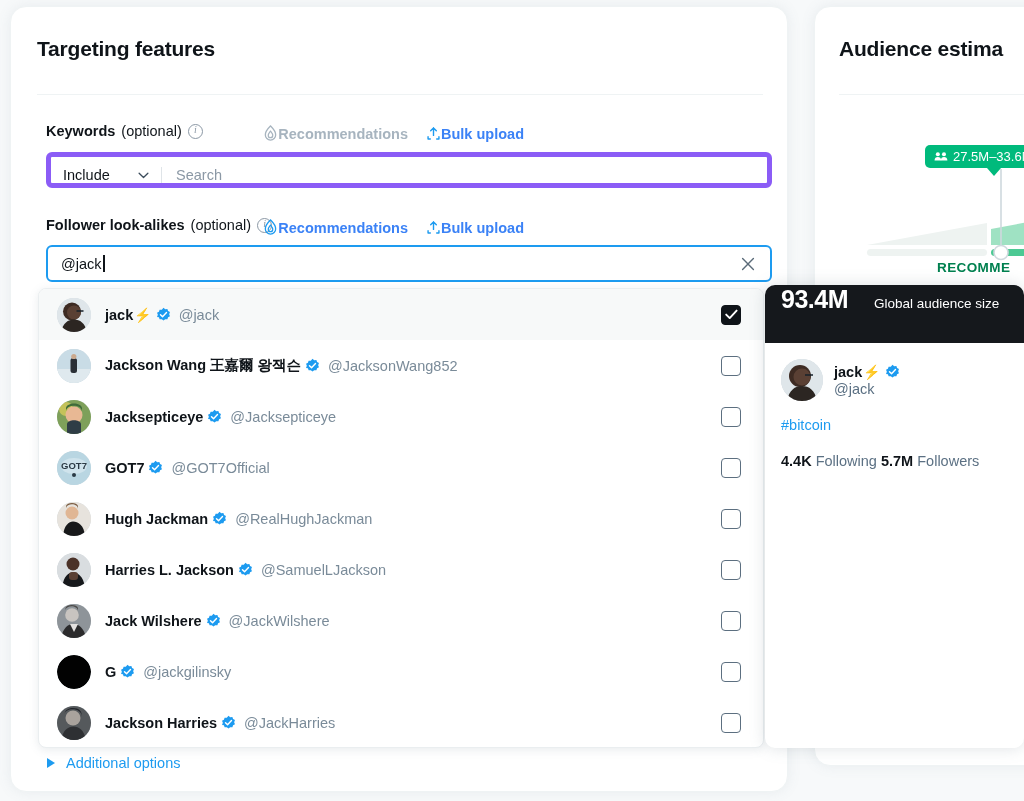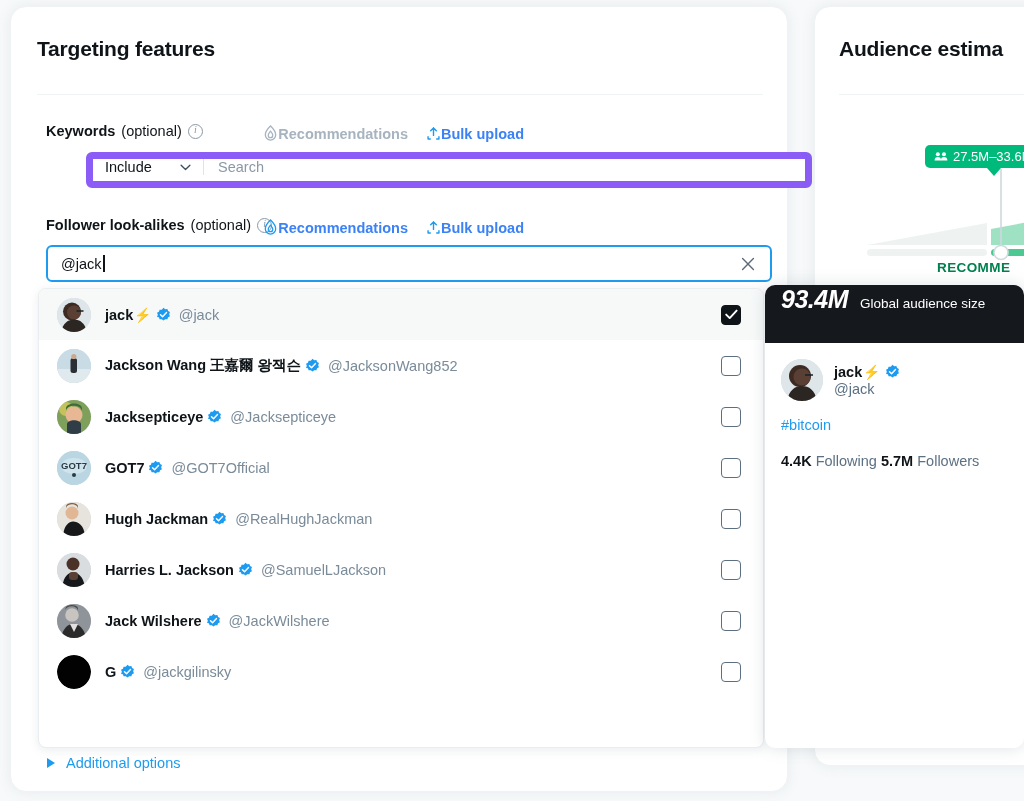--- a/index.html
+++ b/index.html
@@ -71,24 +71,23 @@
   }
   .action.enabled  { color: #3b82f6; }
   .action.disabled { color: #a7b4bf; }
   .rec-icon { width: 15px; height: 17px; flex: 0 0 auto; display:block; }
   .up-icon  { width: 15px; height: 16px; flex: 0 0 auto; display:block; }
 
   
   #kw-row {
     position: absolute; left: 35px; top: 145px;
     width: 726px; height: 36px;
-    border: 7px solid #8b5cf6; border-radius: 6px;
-    display: flex; align-items: flex-start; background: #fff;
+    border: 5px solid #8b5cf6; border-radius: 6px;
+    display: flex; align-items: flex-end; background: #fff;
     overflow: hidden;
-    margin-left: 40px;
   }
   #kw-select {
     width: 111px; display: flex; align-items: center; justify-content: space-between;
     padding: 0 12px; border-right: 1px solid #dfe4e8;
     font-size: 14.5px; color: #0f1419; cursor: pointer;
   }
   .chev {
     width: 11px; height: 7px; flex: 0 0 auto;
   }
   #kw-search {
@@ -191,22 +190,22 @@
   #profile-tooltip {
     position: absolute; left: 765px; top: 285px; width: 259px; height: 463px;
     background: #ffffff; border-radius: 10px;
     box-shadow: 0 0 16px rgba(101,119,134,0.22);
     overflow: hidden; z-index: 20;
   }
   #tt-header {
     height: 58px; background: #15181c; color: #fff;
     display: flex; align-items: baseline; padding: 0 16px; gap: 12px;
   }
-  #tt-big { font-size: 25px; font-weight: bold; letter-spacing: -0.5px; font-style: italic; }
-  #tt-sub { font-size: 13.5px; }
+  #tt-big { font-size: 25px; font-weight: bold; letter-spacing: -0.5px; }
+  #tt-sub { font-size: 13.5px; margin-left: 14px; }
   #tt-body { padding: 16px; }
   #tt-user { display: flex; align-items: center; gap: 11px; }
   #tt-avatar { width: 42px; height: 42px; border-radius: 50%; overflow: hidden; position: relative; background:#cfd9de; }
   #tt-name { font-size: 14.5px; font-weight: bold; color: #0f1419; display: flex; align-items: center; }
   #tt-handle { font-size: 14.5px; color: #5b7083; margin-top: 1px; }
   #tt-bio { margin-top: 16px; font-size: 14.5px; color: #1d9bf0; }
   #tt-stats { margin-top: 20px; font-size: 14.5px; color: #5b7083; }
   #tt-stats b { color: #0f1419; font-weight: bold; }
 
   
@@ -436,20 +435,38 @@
             <circle cx="17" cy="17" r="17" fill="#020202"></circle>
           </svg></div>
      <div class="dd-left">
        <span class="dd-name">G</span>
 
        <svg class="badge" viewBox="0 0 22 22">
   <path d="M11 1.2 l2.5 2 3.2-.3 1 3 2.8 1.6-1.2 3 1.2 3-2.8 1.6-1 3-3.2-.3-2.5 2-2.5-2-3.2.3-1-3L1.5 14.5l1.2-3-1.2-3 2.8-1.6 1-3 3.2.3z" fill="#1d9bf0"></path>
   <path d="M6.6 11.2 l3 3 5.8-6" fill="none" stroke="#fff" stroke-width="2.1" stroke-linecap="round" stroke-linejoin="round"></path>
 </svg>
        <span class="dd-handle">@jackgilinsky</span>
+     </div>
+     <span class="cb"></span>
+      </div>
+      <div class="dd-row">
+        <div class="avatar"><svg width="34" height="34" viewBox="0 0 34 34">
+            <rect width="34" height="34" fill="#55595c"></rect>
+      <circle cx="16" cy="12" r="7.5" fill="#a9a39d"></circle>
+      <path d="M7 9 C8 1 25 1 25 11 C25 5 22 2 16 2 C11 2 8 4 7 9 Z" fill="#22242a"></path>
+      <path d="M4 34 C6 24 11 20.5 16.5 20.5 C22 20.5 27 24 29 34 Z" fill="#2e3033"></path>
+          </svg></div>
+     <div class="dd-left">
+       <span class="dd-name">Jackson Harries</span>
+
+       <svg class="badge" viewBox="0 0 22 22">
+  <path d="M11 1.2 l2.5 2 3.2-.3 1 3 2.8 1.6-1.2 3 1.2 3-2.8 1.6-1 3-3.2-.3-2.5 2-2.5-2-3.2.3-1-3L1.5 14.5l1.2-3-1.2-3 2.8-1.6 1-3 3.2.3z" fill="#1d9bf0"></path>
+  <path d="M6.6 11.2 l3 3 5.8-6" fill="none" stroke="#fff" stroke-width="2.1" stroke-linecap="round" stroke-linejoin="round"></path>
+</svg>
+       <span class="dd-handle">@JackHarries</span>
      </div>
      <span class="cb"></span>
       </div>
     </div>
 
   <div class="card" id="audience-card">
     <div class="card-title">Audience estima</div>
     <div class="divider" id="audience-divider"></div>
 
     <div id="chart-wrap">

